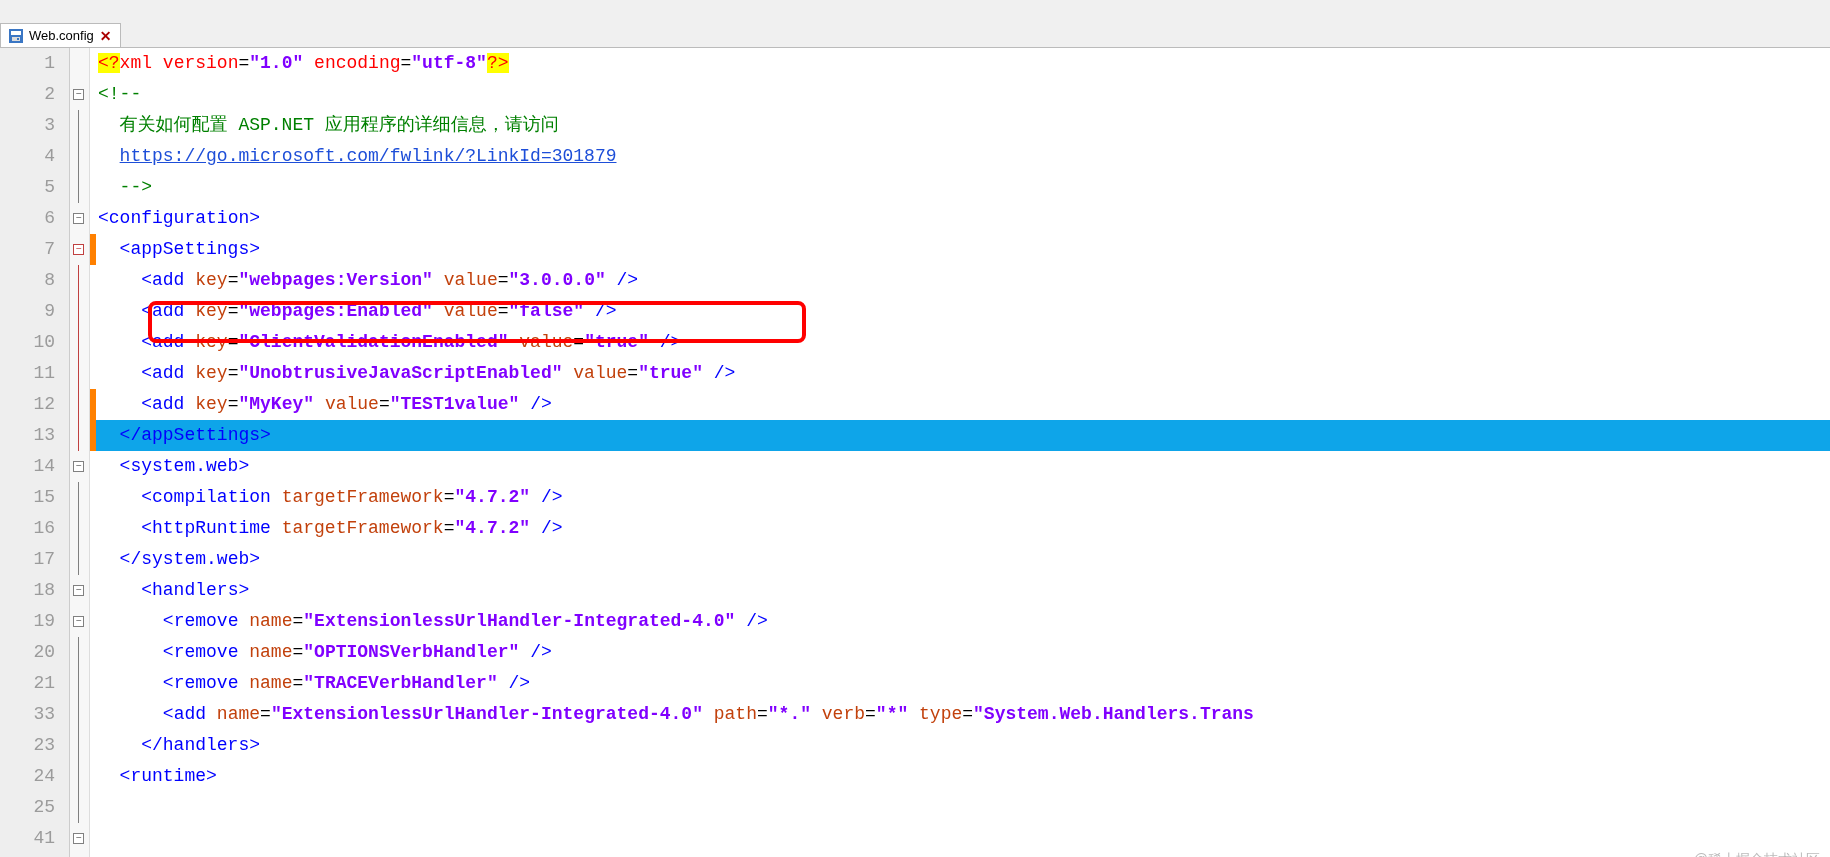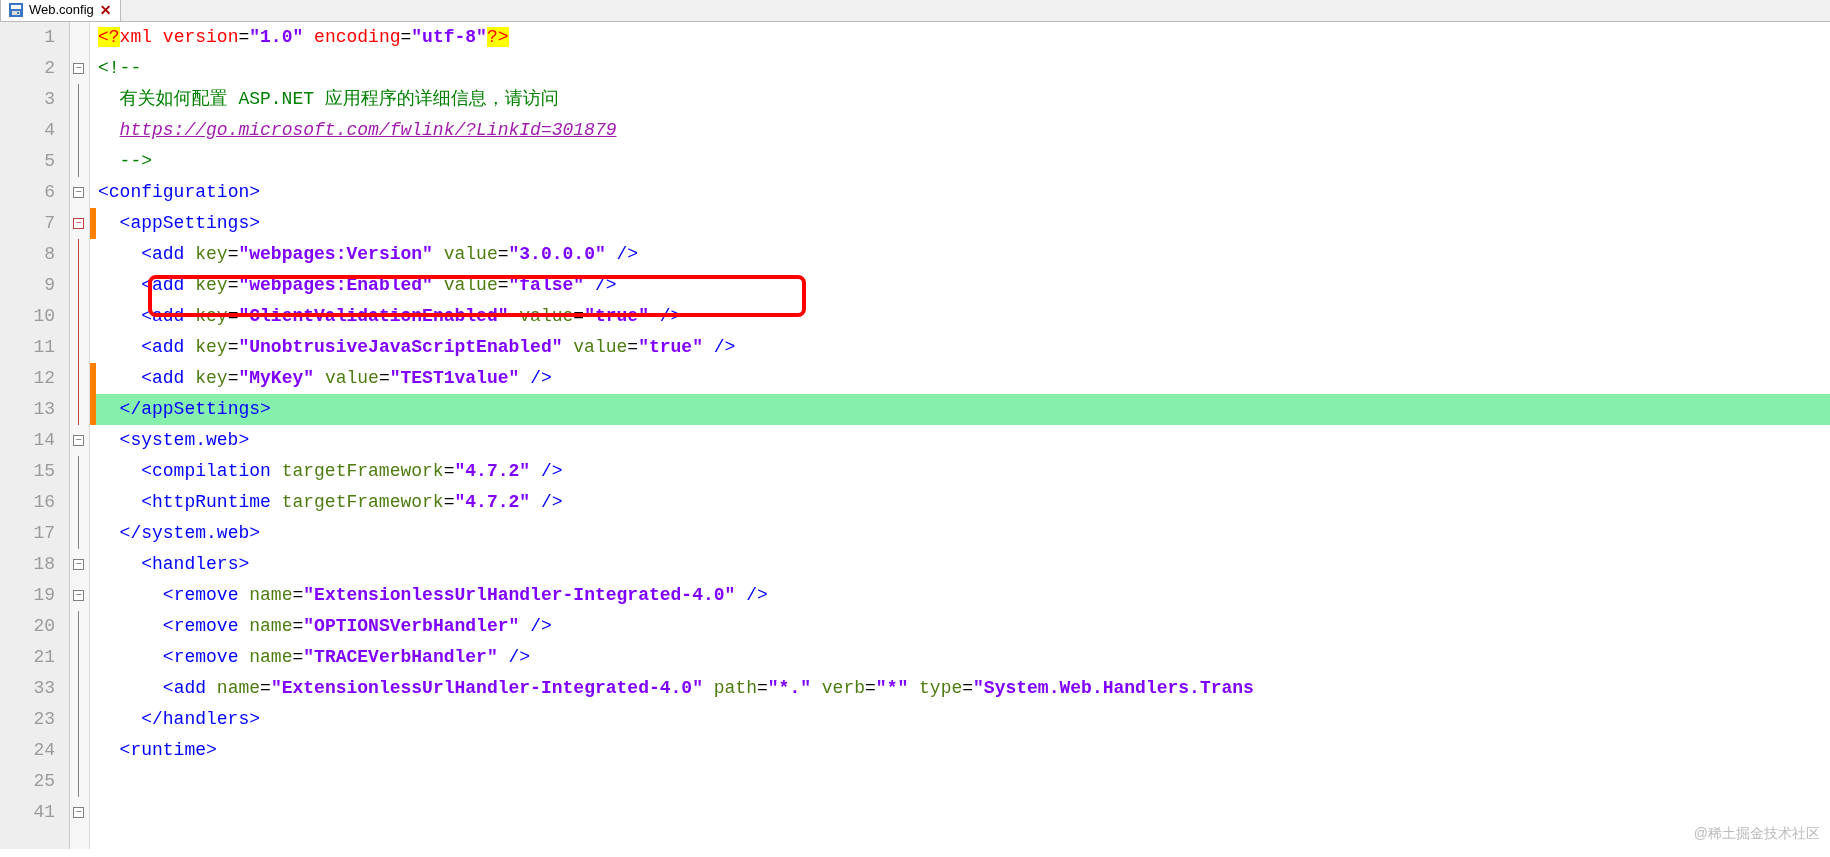--- a/index.html
+++ b/index.html
@@ -6,21 +6,21 @@
   body {
     font-family: Consolas, "Courier New", monospace;
     font-size: 18px;
     background: #ffffff;
     overflow: hidden;
   }
   .tab-bar {
     display: flex;
     background: #f0f0f0;
     border-bottom: 1px solid #bbb;
-    height: 22px;
+    height: 48px;
     align-items: flex-end;
   }
   .tab {
     display: flex;
     align-items: center;
     background: #fff;
     border: 1px solid #bbb;
     border-bottom: none;
     padding: 4px 8px;
     font-family: "Segoe UI", sans-serif;
@@ -91,33 +91,33 @@
     position: relative;
     overflow: hidden;
   }
   .line {
     height: 31px;
     white-space: pre;
     padding-left: 2px;
   }
   .gutter .line { height: 31px; line-height: 31px; }
   .highlight13 {
-    background: #86efac;
+    background: #0ea5e9;
   }
   .changed-bar {
     width: 6px;
     background: transparent;
   }
   .changed-bar .chg { background: #ff8000; height:31px; }
   .changed-bar .none { height:31px; }
   .tok-tag   { color: #0000ff; }
-  .tok-attr  { color: #4d7c0f; }
+  .tok-attr  { color: #c2410c; }
   .tok-str   { color: #8000ff; font-weight: bold; }
   .tok-comment{ color: #008000; }
-  .tok-link  { color: #a21caf; text-decoration: underline; font-style: italic; }
+  .tok-link  { color: #1d4ed8; text-decoration: underline; }
   .tok-xmldecl { color: #ff0000; }
   .tok-xmlbg { background: #ffff00; }
   .tok-black { color: #000000; }
   .red-rect {
     position: absolute;
     border: 4px solid #ff0000;
     border-radius: 8px;
     left: 52px;
     top: 253px;
     width: 658px;

